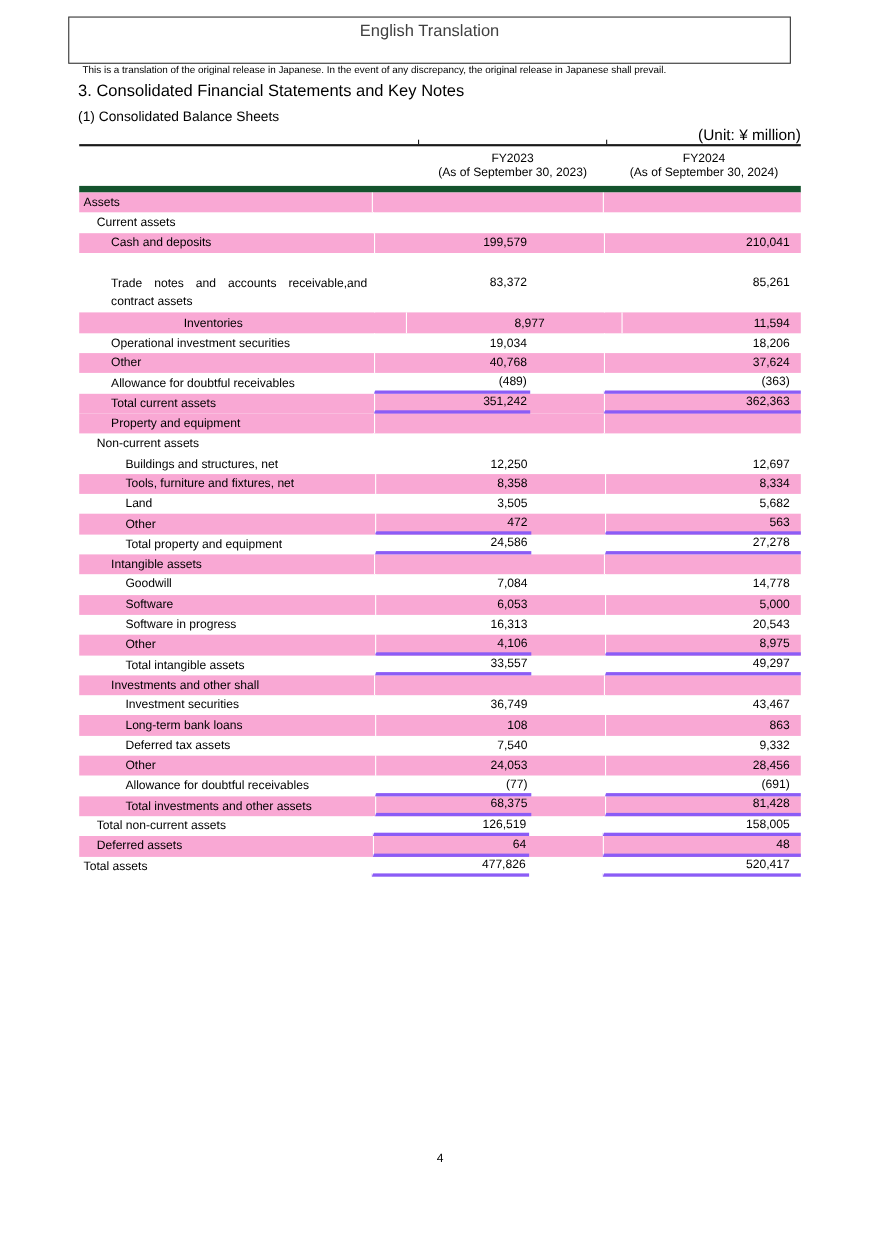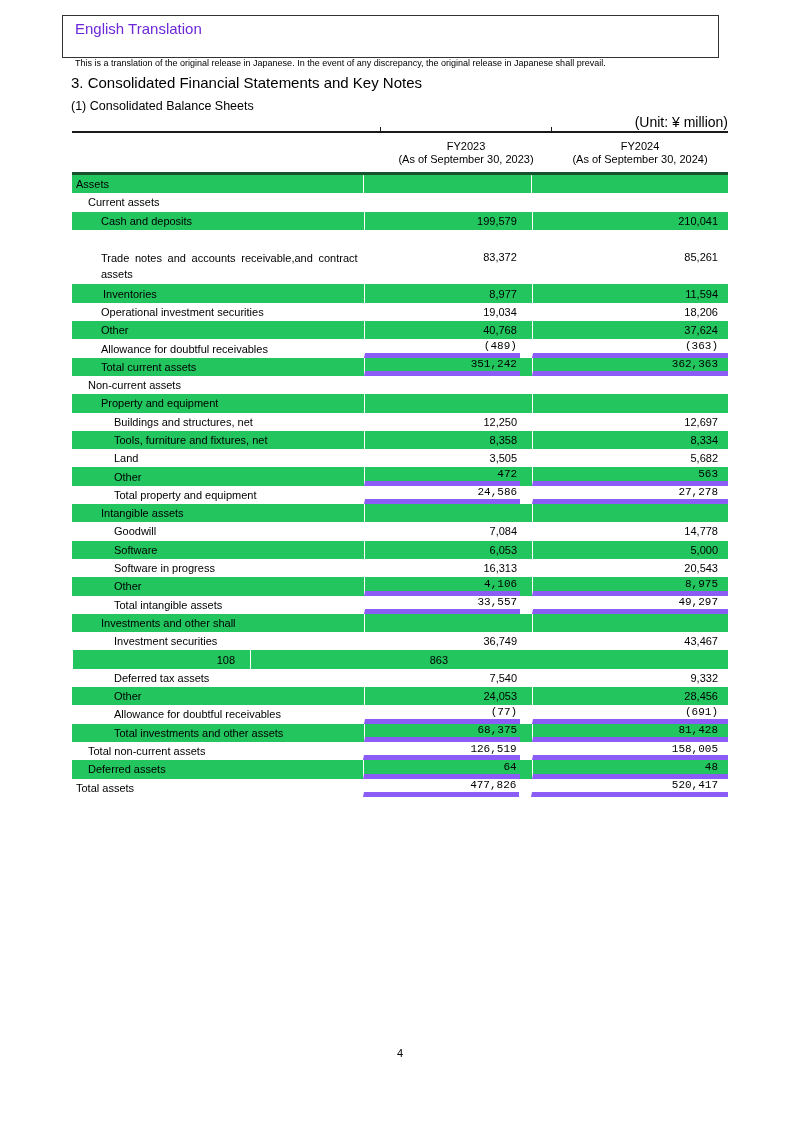--- a/index.html
+++ b/index.html
@@ -10,62 +10,62 @@
     color:#000000;
     position:relative;
   }
   .page { position:absolute; inset:0; background:#fff; }
 
   
   .notice-box {
     position:absolute; left:62px; top:15px; width:657px; height:43px;
     border:1px solid #333; background:#fff; padding:3px 12px;
   }
-  .notice-title { font-size:15px; line-height:20px; color:#6d28d9; }
+  .notice-title { font-size:15px; line-height:20px; color:#404040;text-align:center; }
   .notice-body  { font-size:9px; line-height:12px; margin-top:18px; color:#000; }
 
   .h-section    { position:absolute; left:71px; top:74px;  font-size:15px; }
   .h-subsection { position:absolute; left:71px; top:99px;  font-size:12.5px; }
   .unit-label   { position:absolute; right:72px; top:114px; font-size:14px; }
 
   
   .bs-table {
     position:absolute; left:72px; top:131px; width:656px;
     border-top:2px solid #1a1a1a;
     font-size:11px;
   }
   .tick { position:absolute; width:1px; height:4px; background:#1a1a1a; top:-6px; }
   .tick-1 { left:308px; }
   .tick-2 { left:479px; }
 
   .thead {
-    display:flex; height:42px; border-bottom:3px solid #14532d;
+    display:flex; height:42px; border-bottom:6px solid #14532d;
     align-items:center;
   }
   .thead .th-spacer { width:308px; }
   .thead .th-col { text-align:center; line-height:13px; }
   .thead .th-col.c1 { width:172px; }
   .thead .th-col.c2 { width:176px; }
 
   .trow { display:flex; min-height:18.3px; align-items:stretch; }
-  .trow.shaded { background:#22c55e; }
+  .trow.shaded { background:#f9a8d4; }
   .trow.tall .cell-label { min-height:36.6px;margin-top:18px; }
 
   .cell-label {
     width:308px; display:flex; align-items:center;
     padding-right:6px; line-height:16px;
   }
   .cell-label.justify span { text-align:justify; width:100%; }
   .cell-num {
     display:flex; align-items:center; justify-content:flex-end;
     border-left:1px solid #ffffff;
   }
-  .cell-num.c1 { width:166px; margin-right:12px; padding-right:3px; }
-  .cell-num.c2 { width:208px; padding-right:10px; }
-  .trow.rule-below .cell-num { border-bottom:5px solid #8b5cf6;font-family:Liberation Mono, monospace; }
+  .cell-num.c1 { width:166px; margin-right:23px; padding-right:3px; }
+  .cell-num.c2 { width:208px; padding-right:10px;margin-left:44px; }
+  .trow.rule-below .cell-num { border-bottom:3px solid #8b5cf6; }
 
   .page-number { position:absolute; left:0; right:0; top:1047px; text-align:center; font-size:11px; }
 </style>
 </head>
 <body>
 
 <div class="page">
 
   <div class="notice-box">
     <div class="notice-title">English Translation</div>
@@ -115,21 +115,21 @@
           <div class="cell-num c2">210,041</div>
         </div>
         <div class="trow tall">
           <div class="cell-label justify" style="padding-left: 29px;">
             <span>Trade notes and accounts receivable,and contract assets</span>
           </div>
           <div class="cell-num c1">83,372</div>
           <div class="cell-num c2">85,261</div>
         </div>
         <div class="trow shaded">
-          <div class="cell-label" style="padding-left: 31px;">
+          <div class="cell-label" style="padding-left: 47px; margin-left: 48px;">
             <span>Inventories</span>
           </div>
           <div class="cell-num c1">8,977</div>
           <div class="cell-num c2">11,594</div>
         </div>
         <div class="trow">
           <div class="cell-label" style="padding-left: 29px;">
             <span>Operational investment securities</span>
           </div>
           <div class="cell-num c1">19,034</div>
@@ -149,34 +149,34 @@
           <div class="cell-num c1">(489)</div>
           <div class="cell-num c2">(363)</div>
         </div>
         <div class="trow shaded rule-below">
           <div class="cell-label" style="padding-left: 29px;">
             <span>Total current assets</span>
           </div>
           <div class="cell-num c1">351,242</div>
           <div class="cell-num c2">362,363</div>
         </div>
+        <div class="trow shaded">
+          <div class="cell-label" style="padding-left: 29px;">
+            <span>Property and equipment</span>
+          </div>
+          <div class="cell-num c1"></div>
+          <div class="cell-num c2"></div>
+        </div>
         <div class="trow">
           <div class="cell-label" style="padding-left: 16px;">
             <span>Non-current assets</span>
           </div>
           <div class="cell-num c1"></div>
           <div class="cell-num c2"></div>
         </div>
-        <div class="trow shaded">
-          <div class="cell-label" style="padding-left: 29px;">
-            <span>Property and equipment</span>
-          </div>
-          <div class="cell-num c1"></div>
-          <div class="cell-num c2"></div>
-        </div>
         <div class="trow">
           <div class="cell-label" style="padding-left: 42px;">
             <span>Buildings and structures, net</span>
           </div>
           <div class="cell-num c1">12,250</div>
           <div class="cell-num c2">12,697</div>
         </div>
         <div class="trow shaded">
           <div class="cell-label" style="padding-left: 42px;">
             <span>Tools, furniture and fixtures, net</span>
@@ -255,20 +255,23 @@
           <div class="cell-num c2"></div>
         </div>
         <div class="trow">
           <div class="cell-label" style="padding-left: 42px;">
             <span>Investment securities</span>
           </div>
           <div class="cell-num c1">36,749</div>
           <div class="cell-num c2">43,467</div>
         </div>
         <div class="trow shaded">
+          <div class="cell-label" style="padding-left: 42px;">
+            <span>Long-term bank loans</span>
+          </div>
           <div class="cell-num c1">108</div>
           <div class="cell-num c2">863</div>
         </div>
         <div class="trow">
           <div class="cell-label" style="padding-left: 42px;">
             <span>Deferred tax assets</span>
           </div>
           <div class="cell-num c1">7,540</div>
           <div class="cell-num c2">9,332</div>
         </div>

